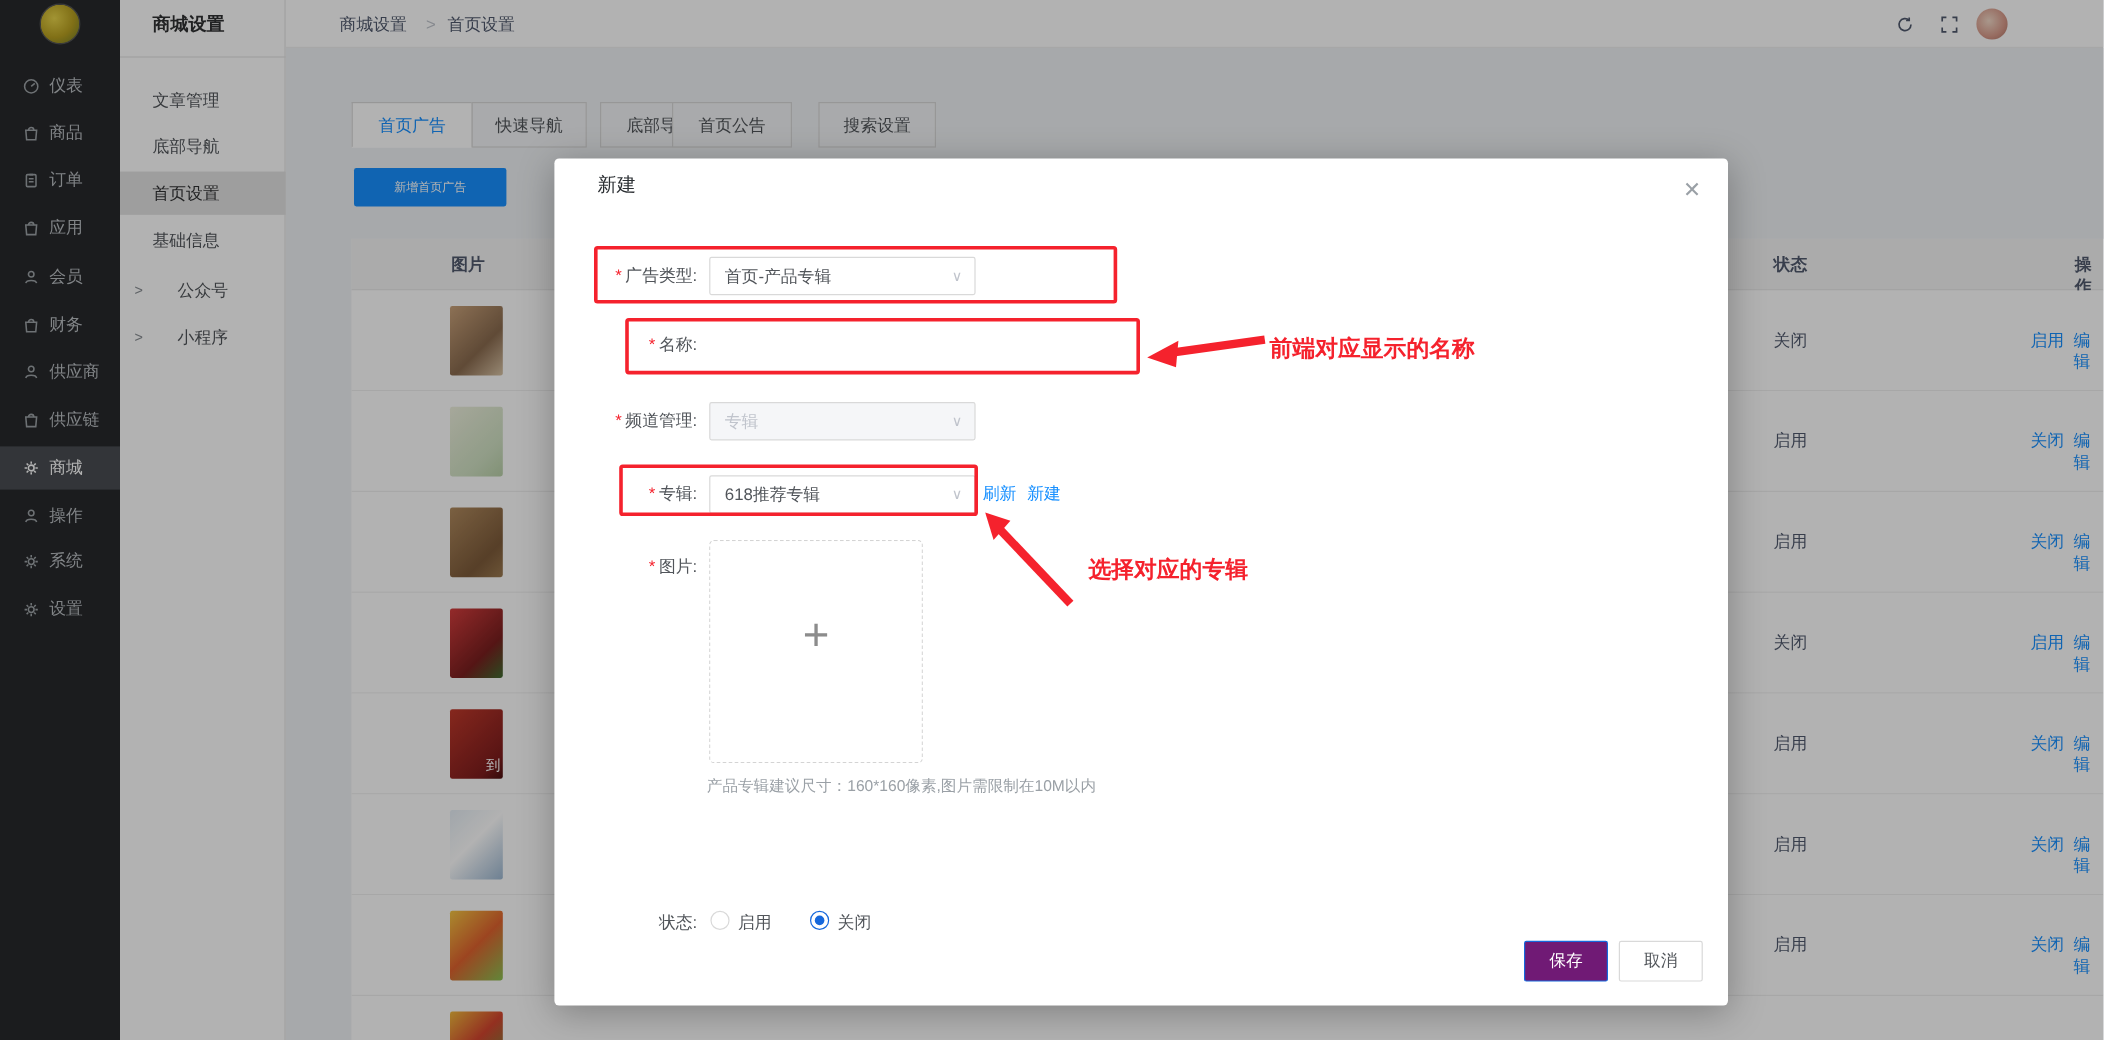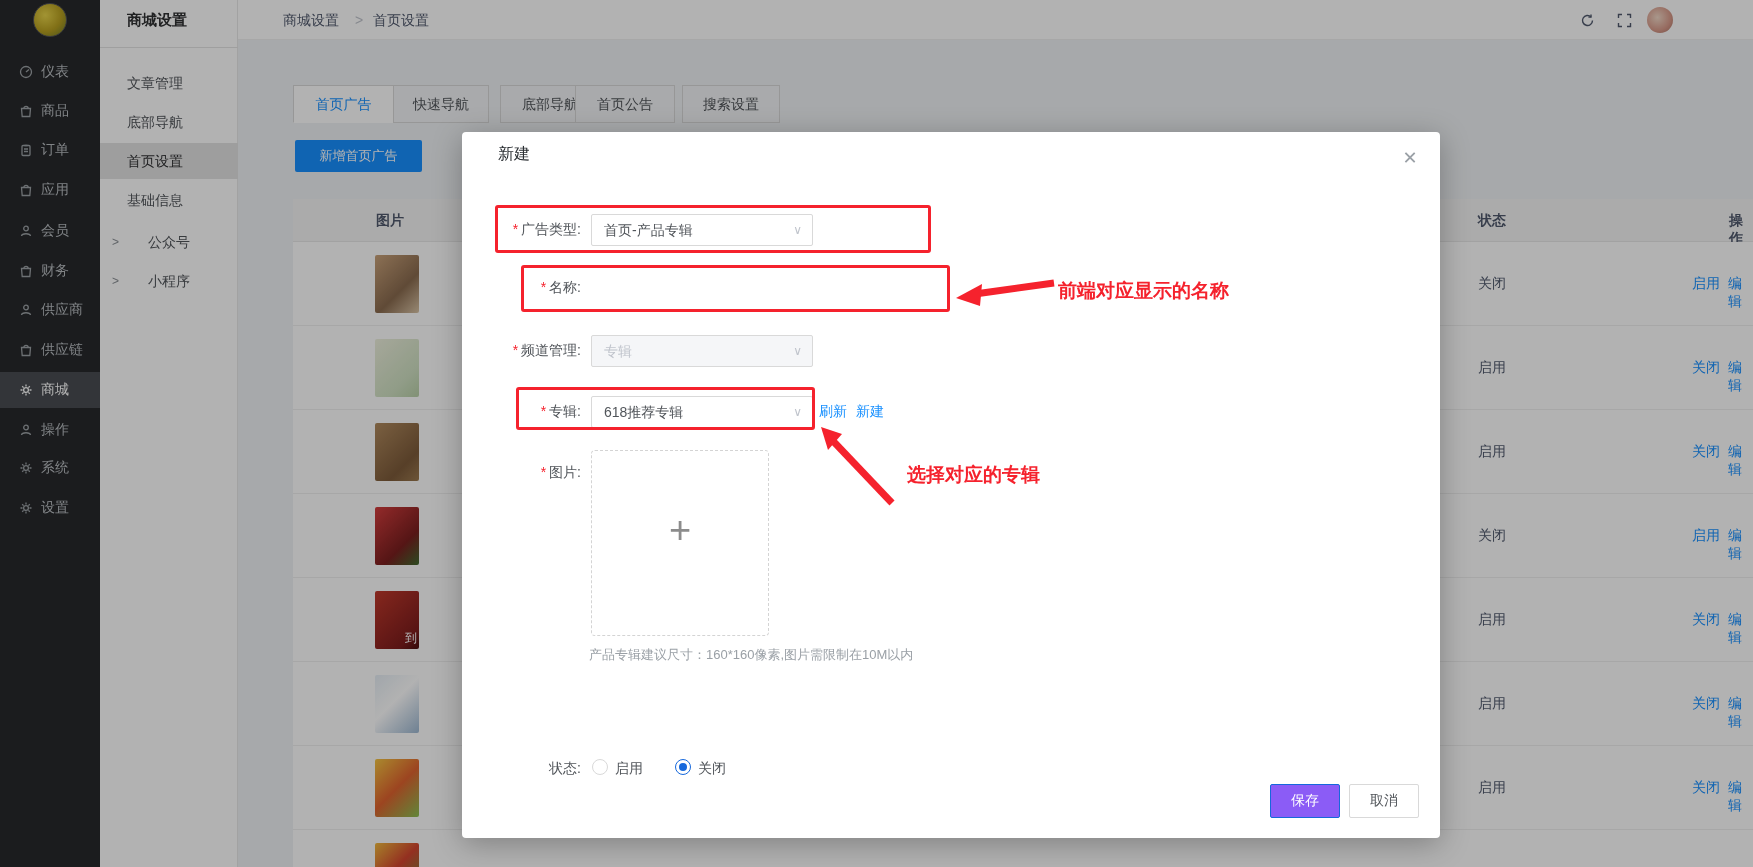--- a/index.html
+++ b/index.html
@@ -39,21 +39,21 @@
   .username { position:absolute; left:1683px; top:12px; white-space:nowrap; color:#515a6e;margin-top:32px; }
 
   
   .main-bg { position:absolute; left:238px; top:40px; width:1515px; height:827px; background:#f0f2f5; }
 
   .tab-cell { position:absolute; top:85px; height:38px; border:1px solid #d9d9d9; background:#f3f4f6;
               text-align:center; line-height:36px; font-size:14px; color:#51555a; cursor:pointer; }
   .tab-cell.active { background:#fff; color:#1890ff; border-bottom-color:#fff; }
 
   .add-btn { position:absolute; left:295px; top:140px; width:127px; height:32px; background:#1890ff; color:#fff;
-             border:none; border-radius:2px; font-size:13px; cursor:pointer; font-family:inherit; }
+             border:none; border-radius:2px; font-size:10px; cursor:pointer; font-family:inherit; }
 
   .table-wrap { position:absolute; left:293px; top:199px; width:1460px; height:668px; background:#fff; }
   .thead { position:absolute; left:0; top:0; width:1460px; height:43px; background:#f5f5f5; border-bottom:1px solid #e8e8e8; }
   .th { position:absolute; top:13px; color:#515a6e; font-weight:bold; }
   .trow { position:absolute; left:0; width:1460px; height:84px; border-bottom:1px solid #efefef; background:#fff; }
   .timg { position:absolute; left:82px; top:13px; width:44px; height:58px; border-radius:2px; overflow:hidden;
           color:#fff; font-size:12px; display:flex; align-items:flex-end; justify-content:flex-end; padding:2px; }
   .tstatus { position:absolute; left:1185px; top:33px; color:#515a6e; }
   .tlink { position:absolute; top:33px; color:#1890ff; cursor:pointer; }
   .tlink.l1 { left:1399px; } .tlink.l2 { left:1435px; }
@@ -87,21 +87,21 @@
   .m-link { position:absolute; color:#1890ff; cursor:pointer; }
   .upload-box { position:absolute; left:129px; top:318px; width:178px; height:186px; border:1px dashed #d4d4d4;
                 border-radius:4px; background:#fff; cursor:pointer; }
   .upload-box .plus { position:absolute; left:0; top:58px; width:100%; text-align:center; font-size:38px; font-weight:200; color:#8c8c8c; }
   .m-hint { position:absolute; left:127px; top:514px; color:#9aa0a6; font-size:13px; }
   .radio { position:absolute; width:16px; height:16px; border-radius:50%; border:1px solid #d9d9d9; background:#fff; cursor:pointer; }
   .radio.checked { border-color:#1668dc; }
   .radio.checked::after { content:""; position:absolute; left:3px; top:3px; width:8px; height:8px; border-radius:50%; background:#1668dc; }
   .radio-lbl { position:absolute; color:#51555a; cursor:pointer; }
   .btn { position:absolute; top:652px; width:70px; height:34px; border-radius:2px; font-size:14px; cursor:pointer; font-family:inherit; }
-  .btn.primary { left:808px; background:#8b5cf6; border:1px solid #1668dc; color:#fff; }
+  .btn.primary { left:808px; background:#701a75; border:1px solid #1668dc; color:#fff; }
   .btn.plain { left:887px; background:#fff; border:1px solid #d9d9d9; color:#51555a; }
 
   
   .red-rect { position:absolute; border:3px solid #f5222d; border-radius:3px; pointer-events:none; }
   .rr1 { left:33px; top:73px; width:436px; height:48px; }
   .rr2 { left:59px; top:133px; width:429px; height:47px; }
   .rr3 { left:54px; top:255px; width:299px; height:43px; }
   .red-note { position:absolute; color:#f5222d; font-size:19px; font-weight:bold; white-space:nowrap; pointer-events:none; }
   .note1 { left:596px; top:146px; }
   .note2 { left:445px; top:330px; }
@@ -232,21 +232,21 @@
         <path d="M1.5 5V1.5H5M10 1.5h3.5V5M13.5 10v3.5H10M5 13.5H1.5V10"></path>
       </svg></div>
   <div class="avatar2"></div>
   <div class="username">超级管理员</div>
 
   <div class="main-bg"></div>
 
   <div class="tab-cell active" style="left:293px;width:101px">首页广告</div>
   <div class="tab-cell" style="left:393px;width:96px">快速导航</div>
   <div class="tab-cell" style="left:500px;width:100px">底部导航</div>
-  <div class="tab-cell" style="left:575px;width:100px">首页公告</div>
+  <div class="tab-cell" style="left:560px;width:100px">首页公告</div>
   <div class="tab-cell" style="left:682px;width:98px">搜索设置</div>
 
   <button class="add-btn">新增首页广告</button>
 
   <div class="table-wrap">
     <div class="thead">
       <div class="th" style="left:83px">图片</div>
       <div class="th" style="left:1185px">状态</div>
       <div class="th" style="left:1436px">操作</div>
     </div>

